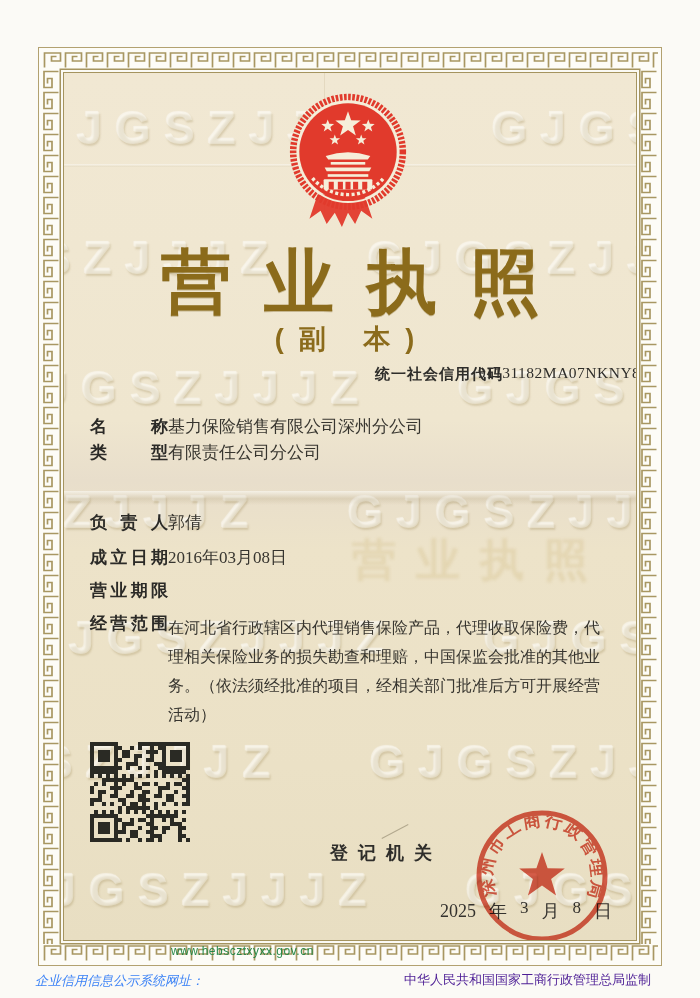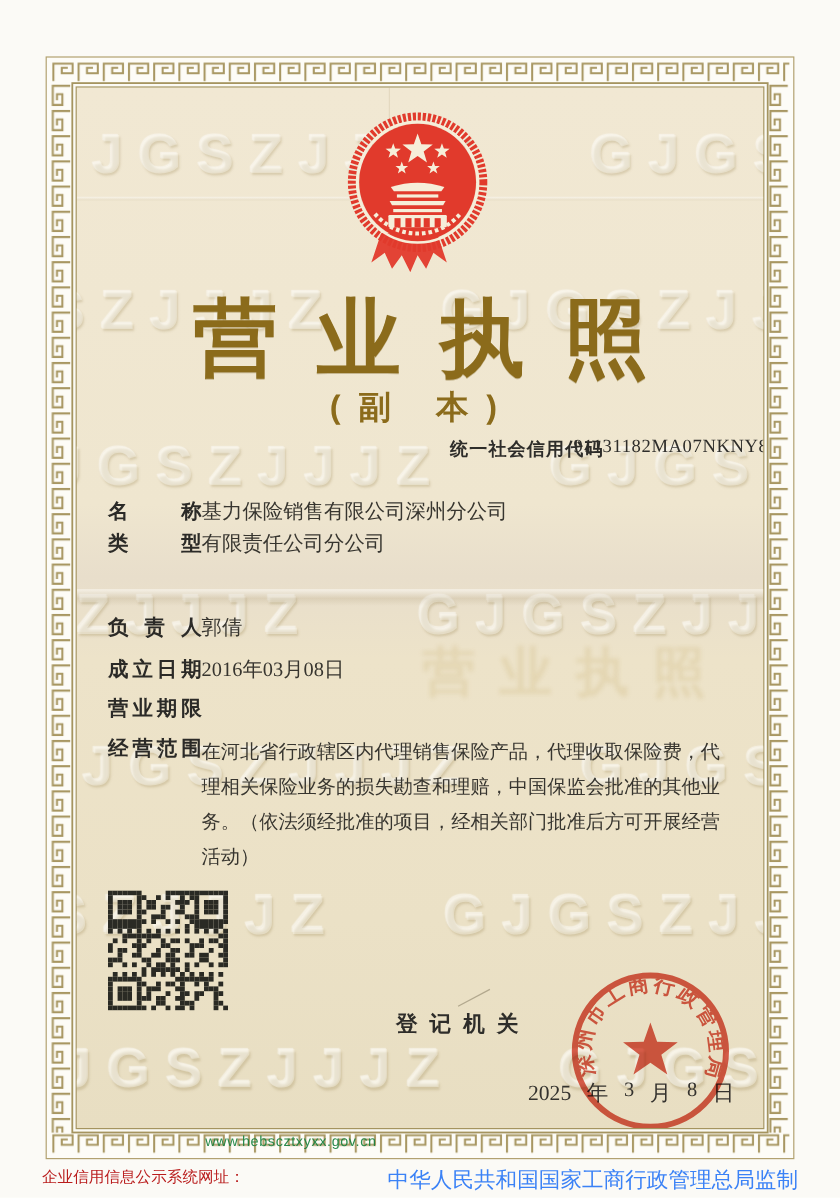--- a/index.html
+++ b/index.html
@@ -126,25 +126,25 @@
   .seal svg{width:100%;height:100%;display:block;}
 
   
   .footer-url{
     position:absolute;left:171px;top:944px;z-index:5;
     font-family:Liberation Sans, sans-serif;font-size:12px;
     color:#15803d;letter-spacing:0.5px;opacity:0.9;
   }
   .footer-left{
     position:absolute;left:35px;top:972px;
-    font-size:13px;color:#b91c1c;font-family:"Liberation Serif",serif;
+    font-size:13px;color:#3b82f6;font-family:"Liberation Serif",serif;font-style:italic;
   }
   .footer-right{
-    position:absolute;right:35px;top:971px;
-    font-size:18px;color:#3b82f6;font-family:"Liberation Serif",serif;
+    position:absolute;right:49px;top:971px;
+    font-size:13px;color:#4c1d95;font-family:"Liberation Serif",serif;
   }
 </style>
 </head>
 <body>
 
 <div class="page">
 
   <svg width="0" height="0" style="position:absolute">
     <defs>
       <pattern id="mh" width="21" height="18" patternUnits="userSpaceOnUse">

